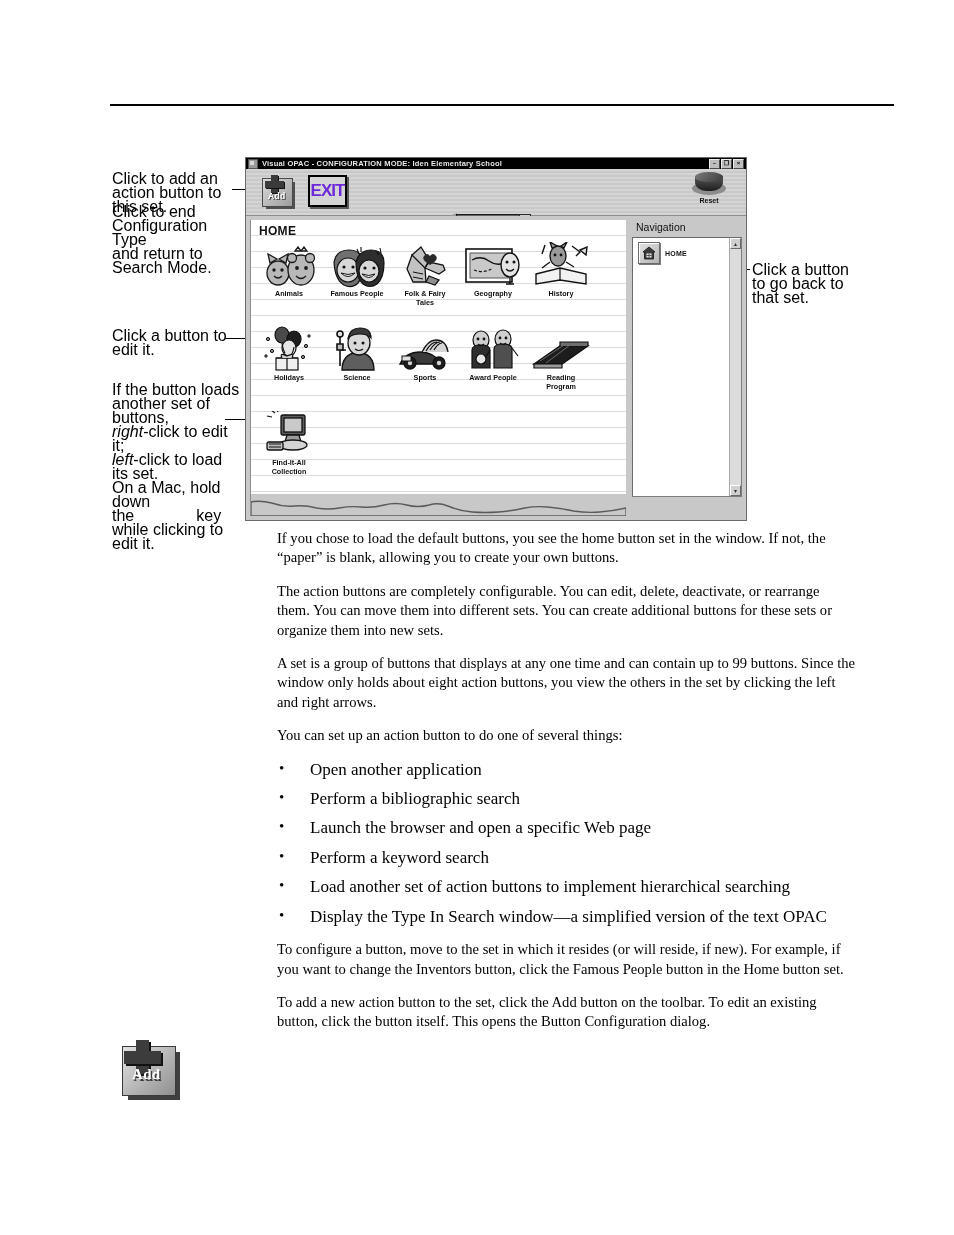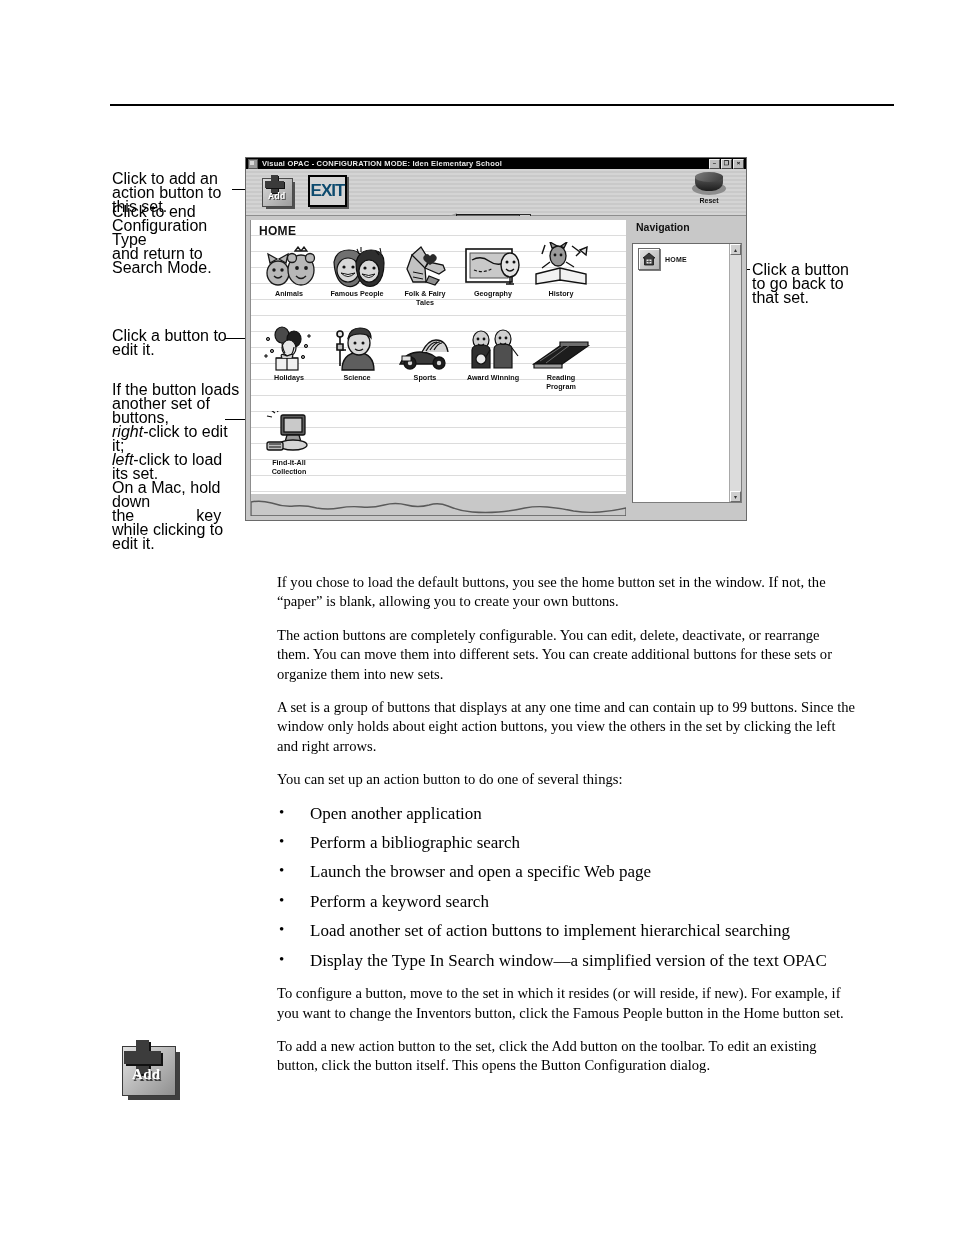--- a/index.html
+++ b/index.html
@@ -61,21 +61,21 @@
      box-shadow:1px 1px 0 #111;}
   .addbtn .plus:before{left:6px;top:0;width:7px;height:18px;}
   .addbtn .plus:after{left:0;top:6px;width:19px;height:7px;}
   .addbtn .lbl{position:absolute;left:6px;top:16px;font-size:8.5px;font-weight:bold;color:#fff;
      text-shadow:1px 1px 0 #3a3a3a;letter-spacing:.3px;}
 
   
   .exitbtn{position:absolute;left:62px;top:6px;width:35px;height:28px;
      background:#d5d5d5;border:2px solid #000;box-shadow:2px 2px 0 #5a5a5a;
      display:flex;align-items:center;justify-content:center;}
-  .exitbtn span{font-size:17px;font-weight:bold;letter-spacing:-1px;color:#0c4a6e;
+  .exitbtn span{font-size:17px;font-weight:bold;letter-spacing:-1px;color:#6d28d9;
      font-family:"Liberation Sans", sans-serif;}
 
   
   .pencil{position:absolute;left:200px;top:44px;width:85px;height:9px;}
   .pencil .tip{position:absolute;left:0;top:0;width:0;height:0;
      border-top:4.5px solid transparent;border-bottom:4.5px solid transparent;border-right:11px solid #9a9a9a;}
   .pencil .body{position:absolute;left:10px;top:1px;width:64px;height:7px;
      background:linear-gradient(to bottom,#6e6e6e,#2a2a2a 45%,#555);border:1px solid #1a1a1a;}
   .pencil .eraser{position:absolute;left:73px;top:1px;width:10px;height:7px;
      background:linear-gradient(to bottom,#cfcfcf,#9a9a9a);border:1px solid #2a2a2a;}
@@ -106,37 +106,37 @@
   .cell{width:68px;text-align:center;padding-top:4px;}
   .cell .art{height:44px;display:flex;align-items:flex-end;justify-content:center;}
   .cell .cap{font-size:7.2px;font-weight:bold;color:#111;line-height:8.6px;margin-top:2px;}
 
   
   .torn{position:absolute;left:0;right:0;bottom:0;height:22px;background:#c8c8c8;}
   .torn svg{display:block;width:100%;height:22px;}
 
   
   .navpane{flex:0 0 110px;position:relative;}
-  .nav-head{font-size:10.5px;font-weight:bold;color:#111;padding:1px 0 10px 4px;}
+  .nav-head{font-size:10.5px;font-weight:normal;color:#111;padding:1px 0 4px 4px;}
   .nav-box{position:relative;background:#fff;border:1px solid #7d7d7d;
      border-top-color:#6a6a6a;border-left-color:#6a6a6a;height:258px;}
   .nav-item{display:flex;align-items:center;gap:5px;padding:4px 0 0 5px;}
   .nav-ico{width:20px;height:20px;background:linear-gradient(135deg,#e4e4e4,#b4b4b4);
      border:1px solid #6a6a6a;box-shadow:inset 1px 1px 0 #fff, 1px 1px 0 #7a7a7a;
      display:flex;align-items:center;justify-content:center;}
   .nav-ico svg{display:block;}
   .nav-lbl{font-size:7px;font-weight:bold;color:#111;letter-spacing:.2px;}
   .vscroll{position:absolute;right:0;top:0;width:11px;height:100%;background:#dcdcdc;border-left:1px solid #a8a8a8;}
   .vs-btn{width:11px;height:11px;background:#cfcfcf;border:1px solid #fff;
      border-right-color:#6a6a6a;border-bottom-color:#6a6a6a;box-sizing:border-box;
      display:flex;align-items:center;justify-content:center;font-size:6px;color:#333;}
   .vs-btn.bot{position:absolute;bottom:0;left:0;}
 
   
-  .body-col{position:absolute;left:277px;top:529px;width:578px;margin-top:44px;}
+  .body-col{position:absolute;left:277px;top:529px;width:578px;}
   .body-col p{margin:0 0 14px 0;font-size:14.6px;line-height:19.4px;color:#000;text-align:left;}
   ul.bullets{list-style:none;margin:0 0 14px 0;padding:0;}
   ul.bullets li{position:relative;padding-left:33px;font-size:17px;line-height:19.4px;margin-bottom:10px;}
   ul.bullets li:before{content:"\2022";position:absolute;left:2px;top:-1px;font-size:15px;}
 
   
   .addbig{position:absolute;left:120px;top:1040px;width:64px;height:60px;}
   .addbig .shadow{position:absolute;left:8px;top:12px;width:52px;height:48px;background:#3f3f3f;}
   .addbig .face{position:absolute;left:2px;top:6px;width:52px;height:48px;
      background:linear-gradient(135deg,#e2e2e2,#8f8f8f);border:1px solid #3a3a3a;}
@@ -450,21 +450,21 @@
                       <circle cx="37" cy="10" r="1.4"></circle>
                         <circle cx="43" cy="10" r="1.4"></circle>
                     </g>
                     <g fill="none" stroke="#111" stroke-width="1.1">
                       <path d="M15 16 q3 3 6 0"></path>
                         <path d="M37 15 q3 3 6 0"></path>
                     </g>
                     <circle cx="18" cy="31" r="5" fill="#e8e8e8" stroke="#111" stroke-width="1.2"></circle>
                   </svg>
                 </div>
-                <div class="cap">Award Winning</div>
+                <div class="cap">Award People</div>
               </div>
 
               <div class="cell">
                 <div class="art">
                   <svg width="62" height="40" viewBox="0 0 62 40">
                     <path d="M4 32 L30 14 L58 14 L32 32 Z" fill="#1d1d1d" stroke="#111" stroke-width="1.3"></path>
                     <path d="M4 32 L32 32 L32 36 L4 36 Z" fill="#9a9a9a" stroke="#111" stroke-width="1.2"></path>
                     <path d="M30 14 L30 10 L58 10 L58 14" fill="#6e6e6e" stroke="#111" stroke-width="1.2"></path>
                     <path d="M10 29 L34 13 M16 31 L40 13" stroke="#6a6a6a" stroke-width="1" fill="none"></path>
                   </svg>

